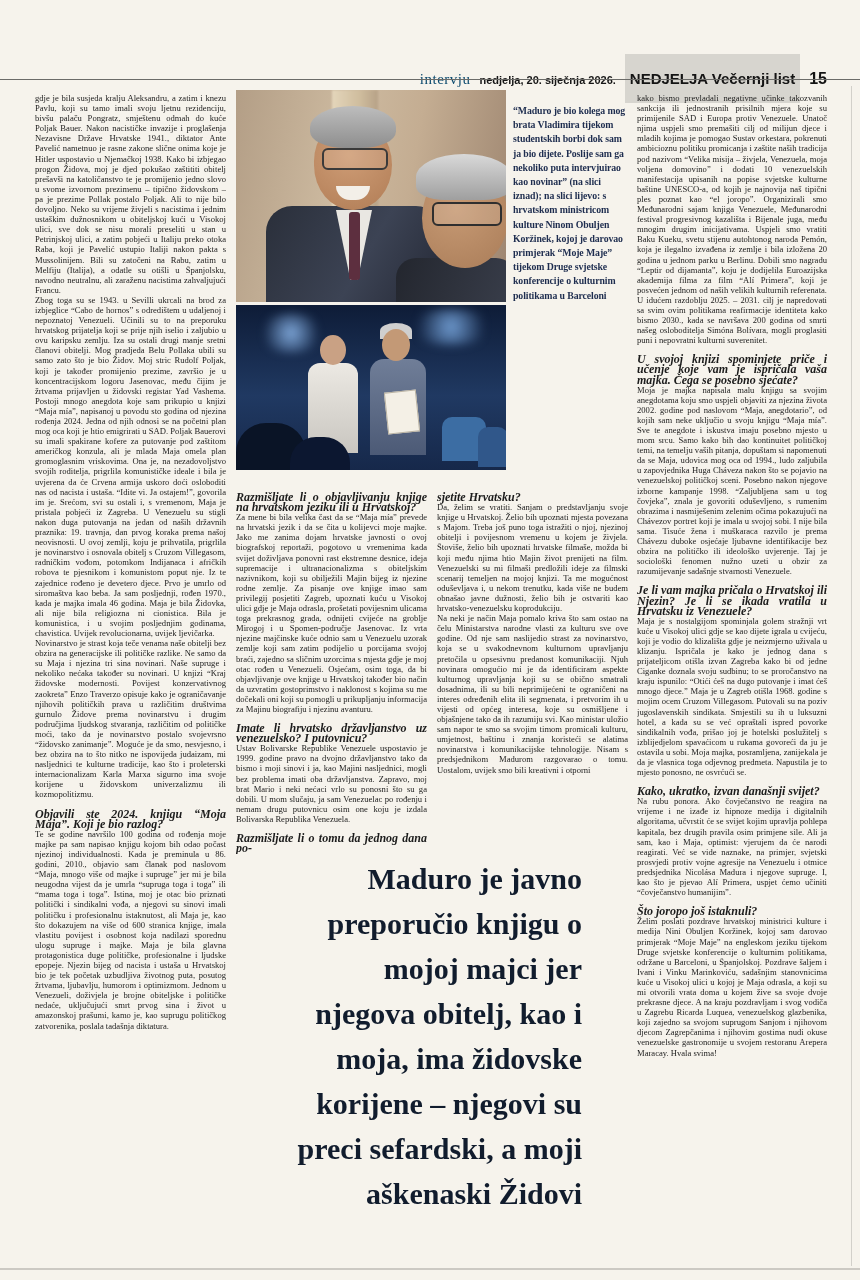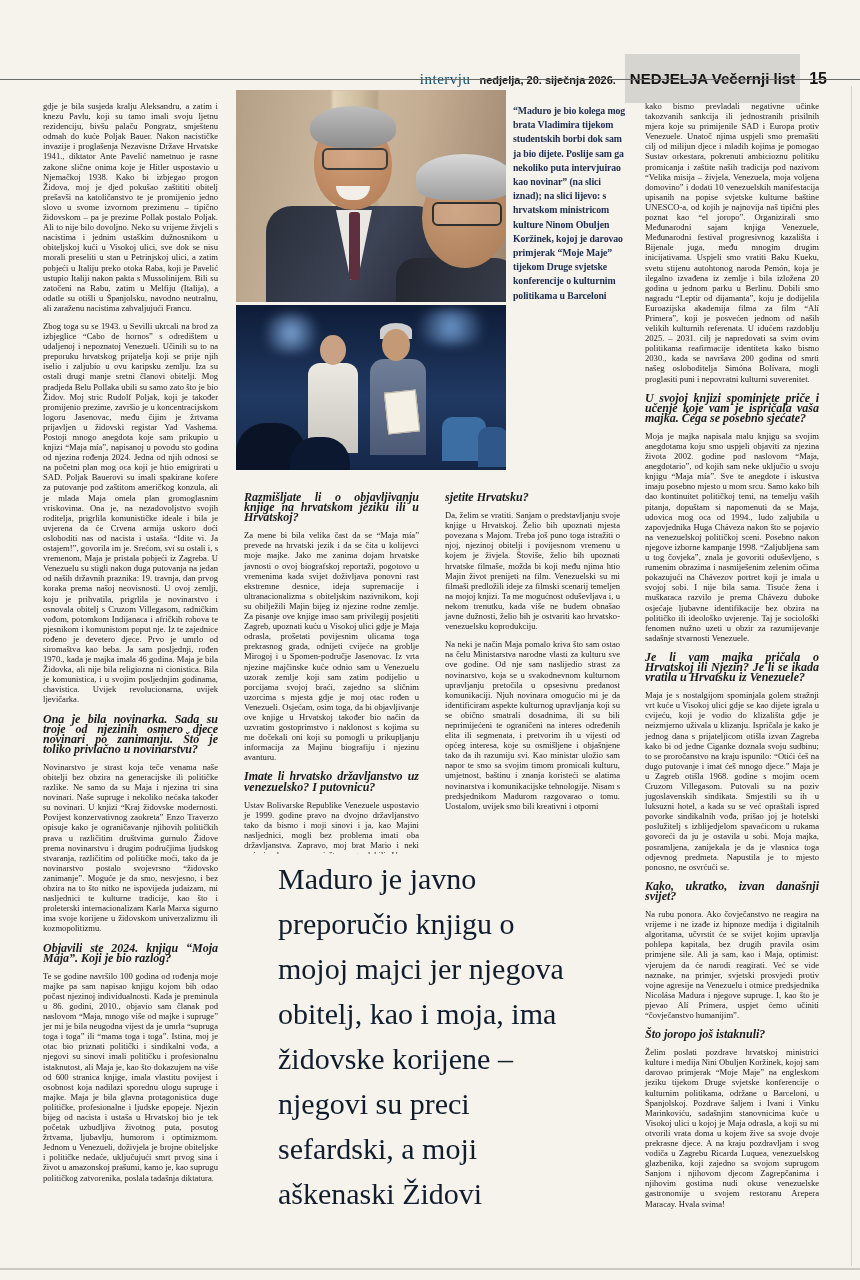--- a/index.html
+++ b/index.html
@@ -10,33 +10,33 @@
   .kicker{font-family:"Liberation Serif",serif;font-size:15px;color:#0c4a6e;letter-spacing:.5px;}
   .hdr-date{font-family:"Liberation Sans",sans-serif;font-weight:700;font-size:11px;color:#161616;}
   .masthead{font-family:"Liberation Sans",sans-serif;font-weight:700;font-size:15px;color:#141414;
             background:#d7d5cf;padding:16px 5px;}
   .pageno{font-family:"Liberation Sans",sans-serif;font-weight:700;font-size:16px;color:#141414;}
   .hdr-rule{position:absolute;top:79px;left:0;width:860px;height:1px;background:#6b6b68;}
   .edge-right{position:absolute;top:86px;left:851px;width:1px;height:1180px;background:#d2d0ca;}
   .edge-bottom{position:absolute;top:1268px;left:0;width:860px;height:2px;background:#ccc9c3;}
   
   .col{position:absolute;text-align:justify;font-size:8.6px;line-height:10.1px;overflow:hidden;}
-  .col p{margin:8px;}
+  .col p{margin:0;}
   .col p.q{font-weight:700;font-style:italic;font-size:12px;margin-top:9px;}
   .col1{left:35px;top:93px;width:191px;height:1094px;}
   .col2{left:236px;top:483px;width:191px;height:371px;}
   .col3{left:437px;top:483px;width:191px;height:371px;}
   .col4{left:637px;top:93px;width:190px;height:1174px;}
   
   .caption{position:absolute;left:513px;top:104px;width:114px;
            font-family:Liberation Serif, serif;font-weight:700;font-size:9.8px;line-height:14.2px;
            color:var(--caption,#1e2d4f);letter-spacing:-.1px;}
   
-  .quote{position:absolute;left:278px;top:856px;width:304px;height:382px;text-align:left;
-         font-family:"Liberation Serif",serif;font-weight:400;font-size:30px;line-height:45px;
+  .quote{position:absolute;left:278px;top:856px;width:304px;height:382px;text-align:right;
+         font-family:"Liberation Serif",serif;font-weight:700;font-size:30px;line-height:45px;
          color:var(--quote,#111c2d);}
   
   .photo{position:absolute;overflow:hidden;}
   .photo1{left:236px;top:90px;width:270px;height:212px;
           background:linear-gradient(100deg,#b39e86 0%,#cdbaa0 38%,#c4ad92 62%,#9d8570 100%);}
   .p1-pillar{position:absolute;left:96px;top:0;width:46px;height:140px;
              background:linear-gradient(90deg,#e4d6bb,#cfbd9e 60%,#b7a287);filter:blur(1px);}
   .p1-head-l{position:absolute;left:78px;top:28px;width:78px;height:92px;border-radius:48% 52% 50% 50%;
              background:radial-gradient(circle at 45% 40%,#cf9d76,#b07c55);}
   .p1-hair-l{position:absolute;left:74px;top:16px;width:86px;height:42px;border-radius:50% 50% 40% 40%;
@@ -122,21 +122,20 @@
     <div class="p2-sil2"></div>
   </div>
 
   <div class="caption">“Maduro je bio kolega mog brata Vladimira tijekom studentskih borbi dok sam ja bio dijete. Poslije sam ga nekoliko puta intervjuirao kao novinar” (na slici iznad); na slici lijevo: s hrvatskom ministricom kulture Ninom Obuljen Koržinek, kojoj je darovao primjerak “Moje Maje” tijekom Druge svjetske konferencije o kulturnim politikama u Barceloni</div>
 
   <div class="quote">Maduro je javno preporučio knjigu o mojoj majci jer njegova obitelj, kao i moja, ima židovske korijene – njegovi su preci sefardski, a moji aškenaski Židovi</div>
 
   <div class="col col1">
       <p class="a">gdje je bila susjeda kralju Aleksandru, a zatim i knezu Pavlu, koji su tamo imali svoju ljetnu rezidenciju, bivšu palaču Pongratz, smještenu odmah do kuće Poljak Bauer. Nakon nacističke invazije i proglašenja Nezavisne Države Hrvatske 1941., diktator Ante Pavelić nametnuo je rasne zakone slične onima koje je Hitler uspostavio u Njemačkoj 1938. Kako bi izbjegao progon Židova, moj je djed pokušao zaštititi obitelj prešavši na katoličanstvo te je promijenio jedno slovo u svome izvornom prezimenu – tipično židovskom – pa je prezime Pollak postalo Poljak. Ali to nije bilo dovoljno. Neko su vrijeme živjeli s nacistima i jednim ustaškim dužnosnikom u obiteljskoj kući u Visokoj ulici, sve dok se nisu morali preseliti u stan u Petrinjskoj ulici, a zatim pobjeći u Italiju preko otoka Raba, koji je Pavelić ustupio Italiji nakon pakta s Mussolinijem. Bili su zatočeni na Rabu, zatim u Melfiju (Italija), a odatle su otišli u Španjolsku, navodno neutralnu, ali zaraženu nacistima zahvaljujući Francu.</p>
       <p class="a">Zbog toga su se 1943. u Sevilli ukrcali na brod za izbjeglice “Cabo de hornos” s odredištem u udaljenoj i nepoznatoj Venezueli. Učinili su to na preporuku hrvatskog prijatelja koji se prije njih iselio i zaljubio u ovu karipsku zemlju. Iza su ostali drugi manje sretni članovi obitelji. Mog pradjeda Belu Pollaka ubili su samo zato što je bio Židov. Moj stric Rudolf Poljak, koji je također promijenio prezime, završio je u koncentracijskom logoru Jasenovac, među čijim je žrtvama prijavljen u židovski registar Yad Vashema. Postoji mnogo anegdota koje sam prikupio u knjizi “Maja mía”, napisanoj u povodu sto godina od njezina rođenja 2024. Jedna od njih odnosi se na početni plan mog oca koji je htio emigrirati u SAD. Poljak Bauerovi su imali spakirane kofere za putovanje pod zaštitom američkog konzula, ali je mlada Maja omela plan gromoglasnim vriskovima. Ona je, na nezadovoljstvo svojih roditelja, prigrlila komunističke ideale i bila je uvjerena da će Crvena armija uskoro doći osloboditi nas od nacista i ustaša. “Idite vi. Ja ostajem!”, govorila im je. Srećom, svi su ostali i, s vremenom, Maja je pristala pobjeći iz Zagreba. U Venezuelu su stigli nakon duga putovanja na jedan od naših državnih praznika: 19. travnja, dan prvog koraka prema našoj neovisnosti. U ovoj zemlji, koju je prihvatila, prigrlila je novinarstvo i osnovala obitelj s Cruzom Villegasom, radničkim vođom, potomkom Indijanaca i afričkih robova te pjesnikom i komunistom poput nje. Iz te zajednice rođeno je devetero djece. Prvo je umrlo od siromaštva kao beba. Ja sam posljednji, rođen 1970., kada je majka imala 46 godina. Maja je bila Židovka, ali nije bila religiozna ni cionistica. Bila je komunistica, i u svojim posljednjim godinama, chavistica. Uvijek revolucionarna, uvijek ljevičarka.</p>
-      <p class="q">Ona je bila novinarka. Sada su troje od njezinih osmero djece novinari po zanimanju. Što je toliko privlačno u novinarstvu?</p>
       <p class="a">Novinarstvo je strast koja teče venama naše obitelji bez obzira na generacijske ili političke razlike. Ne samo da su Maja i njezina tri sina novinari. Naše supruge i nekoliko nećaka također su novinari. U knjizi “Kraj židovske modernosti. Povijest konzervativnog zaokreta” Enzo Traverzo opisuje kako je ograničavanje njihovih političkih prava u različitim društvima gurnulo Židove prema novinarstvu i drugim područjima ljudskog stvaranja, različitim od političke moći, tako da je novinarstvo postalo svojevrsno “židovsko zanimanje”. Moguće je da smo, nesvjesno, i bez obzira na to što nitko ne ispovijeda judaizam, mi nasljednici te kulturne tradicije, kao što i proleterski internacionalizam Karla Marxa sigurno ima svoje korijene u židovskom univerzalizmu ili kozmopolitizmu.</p>
       <p class="q">Objavili ste 2024. knjigu “Moja Maja”. Koji je bio razlog?</p>
       <p class="a">Te se godine navršilo 100 godina od rođenja moje majke pa sam napisao knjigu kojom bih odao počast njezinoj individualnosti. Kada je preminula u 86. godini, 2010., objavio sam članak pod naslovom “Maja, mnogo više od majke i supruge” jer mi je bila neugodna vijest da je umrla “supruga toga i toga” ili “mama toga i toga”. Istina, moj je otac bio priznati politički i sindikalni vođa, a njegovi su sinovi imali političku i profesionalnu istaknutost, ali Maja je, kao što dokazujem na više od 600 stranica knjige, imala vlastitu povijest i osobnost koja nadilazi sporednu ulogu supruge i majke. Maja je bila glavna protagonistica duge političke, profesionalne i ljudske epopeje. Njezin bijeg od nacista i ustaša u Hrvatskoj bio je tek početak uzbudljiva životnog puta, posutog žrtvama, ljubavlju, humorom i optimizmom. Jednom u Venezueli, doživjela je brojne obiteljske i političke nedaće, uključujući smrt prvog sina i život u amazonskoj prašumi, kamo je, kao suprugu političkog zatvorenika, poslala tadašnja diktatura.</p>
     </div>
   <div class="col col2">
       <p class="q">Razmišljate li o objavljivanju knjige na hrvatskom jeziku ili u Hrvatskoj?</p>
       <p class="a">Za mene bi bila velika čast da se “Maja mía” prevede na hrvatski jezik i da se čita u kolijevci moje majke. Jako me zanima dojam hrvatske javnosti o ovoj biografskoj reportaži, pogotovo u vremenima kada svijet doživljava ponovni rast ekstremne desnice, ideja supremacije i ultranacionalizma s obiteljskim nazivnikom, koji su obilježili Majin bijeg iz njezine rodne zemlje. Za pisanje ove knjige imao sam privilegij posjetiti Zagreb, upoznati kuću u Visokoj ulici gdje je Maja odrasla, prošetati povijesnim ulicama toga prekrasnog grada, odnijeti cvijeće na groblje Mirogoj i u Spomen-područje Jasenovac. Iz vrta njezine majčinske kuće odnio sam u Venezuelu uzorak zemlje koji sam zatim podijelio u porcijama svojoj braći, zajedno sa sličnim uzorcima s mjesta gdje je moj otac rođen u Venezueli. Osjećam, osim toga, da bi objavljivanje ove knjige u Hrvatskoj također bio način da uzvratim gostoprimstvo i naklonost s kojima su me dočekali oni koji su pomogli u prikupljanju informacija za Majinu biografiju i njezinu avanturu.</p>
       <p class="q">Imate li hrvatsko državljanstvo uz venezuelsko? I putovnicu?</p>
       <p class="a">Ustav Bolivarske Republike Venezuele uspostavio je 1999. godine pravo na dvojno državljanstvo tako da bismo i moji sinovi i ja, kao Majini nasljednici, mogli bez problema imati oba državljanstva. Zapravo, moj brat Mario i neki nećaci vrlo su ponosni što su ga dobili. U mom slučaju, ja sam Venezuelac po rođenju i nemam drugu putovnicu osim one koju je izdala Bolivarska Republika Venezuela.</p>
       <p class="q">Razmišljate li o tomu da jednog dana po-</p>

